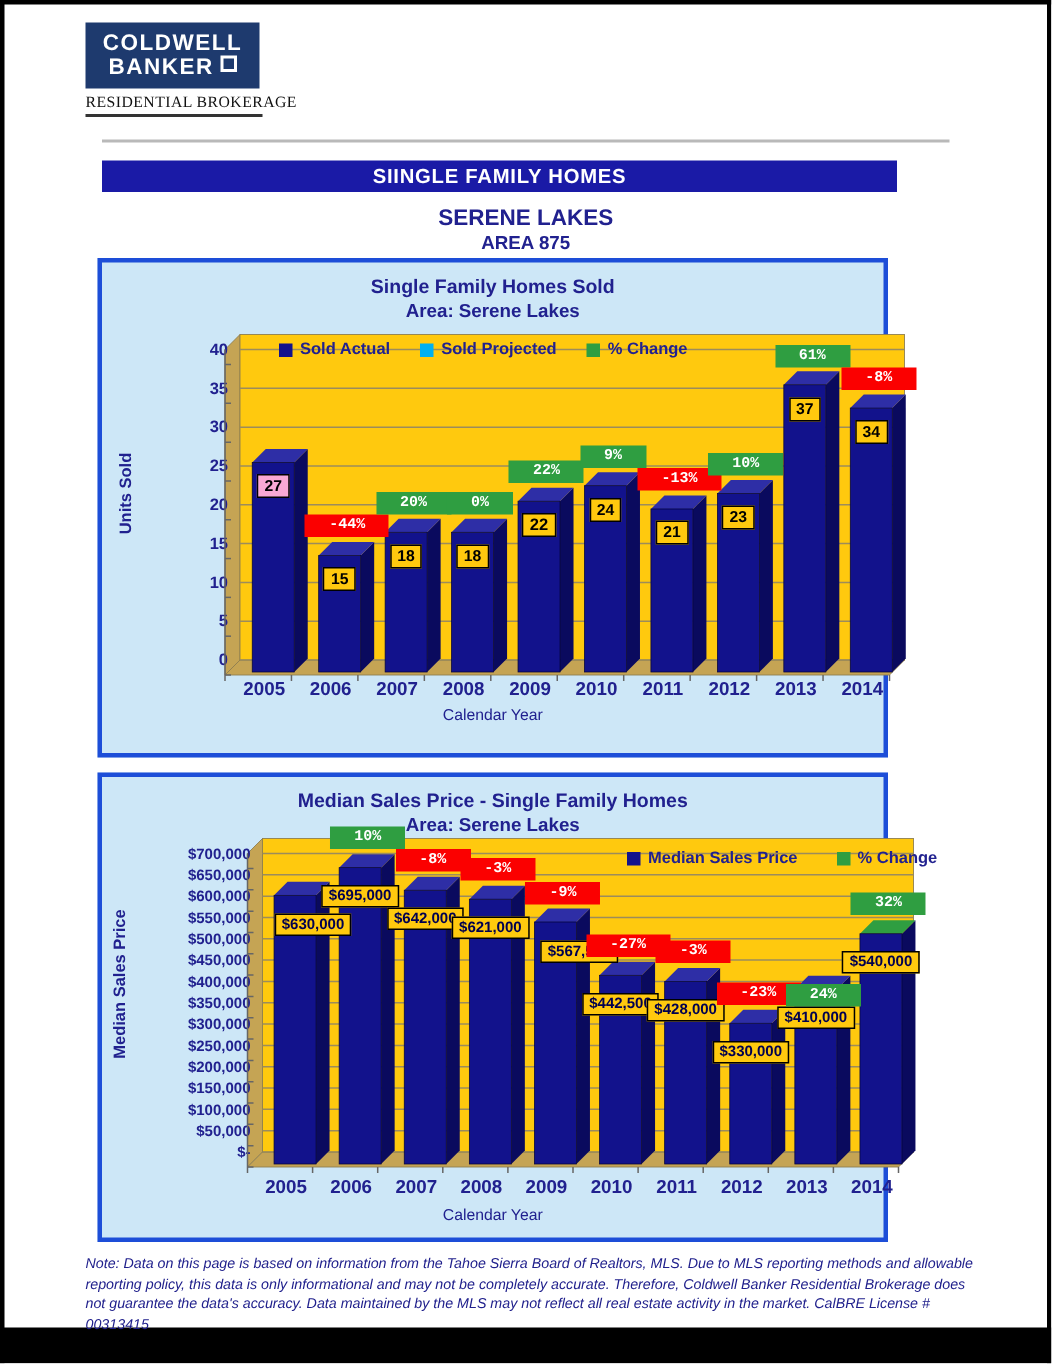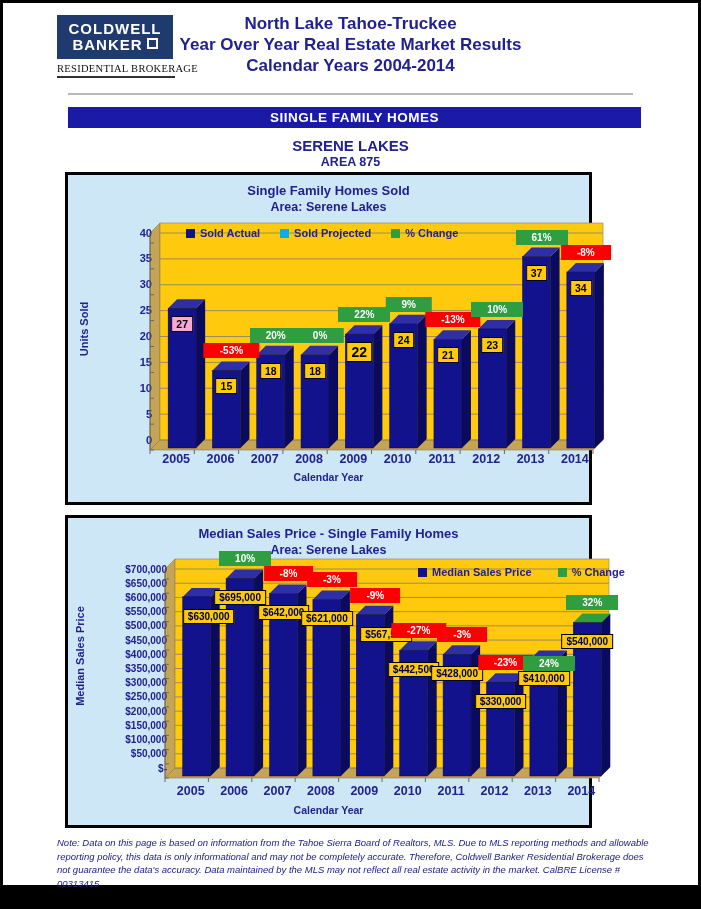--- a/index.html
+++ b/index.html
@@ -14,44 +14,44 @@
   .logo-box{width:116px;height:44px;background:#1E3A6E;color:#fff;display:flex;flex-direction:column;
             align-items:center;justify-content:center;font-weight:bold;font-size:15px;line-height:16px;
             letter-spacing:1px;}
   .logo-sq{display:inline-block;width:7px;height:7px;border:2px solid #fff;margin-left:4px;vertical-align:1px;}
   .logo-sub{margin-top:4px;font-family:"Liberation Serif",serif;font-size:10.5px;color:#111;
             text-align:center;border-bottom:2px solid #333;padding-bottom:2px;white-space:nowrap;letter-spacing:0.3px;}
 
   .title{position:absolute;left:0;right:0;top:13px;text-align:center;font-size:17px;line-height:21px;
          font-weight:bold;color:#21218F;}
   .rule{position:absolute;left:68px;top:93px;width:565px;height:2px;background:#b9b9b9;}
-  .banner{position:absolute;left:68px;top:107px;width:573px;height:21px;background:#1A1AA6;color:#fff;
+  .banner{position:absolute;left:68px;top:107px;width:530px;height:21px;background:#1A1AA6;color:#fff;
           font-weight:bold;font-size:13.5px;line-height:21px;text-align:center;letter-spacing:0.5px;}
   .area-title{position:absolute;left:0;right:0;top:137px;text-align:center;font-weight:bold;font-size:15px;color:#21218F;}
   .area-sub{position:absolute;left:0;right:0;top:155px;text-align:center;font-weight:bold;font-size:12.5px;color:#21218F;}
 
-  .chart-box{position:absolute;left:65px;width:527px;background:#CDE7F7;border:3px solid #000000;box-sizing:border-box;}
+  .chart-box{position:absolute;left:65px;width:527px;background:#CDE7F7;border:3px solid #1d4ed8;box-sizing:border-box;}
   #chart0{top:172px;height:333px;}
   #chart1{top:515px;height:313px;}
   .c-title{position:absolute;left:0;right:0;top:8px;text-align:center;font-size:13px;font-weight:bold;color:#21218F;}
   .c-sub{position:absolute;left:0;right:0;top:25px;text-align:center;font-size:12.5px;font-weight:bold;color:#21218F;}
   .y-label{position:absolute;width:200px;text-align:center;transform:rotate(-90deg);
            font-size:11px;font-weight:bold;color:#21218F;}
-  .x-label{position:absolute;left:0;right:0;text-align:center;font-size:10.5px;font-weight:bold;color:#21218F;}
+  .x-label{position:absolute;left:0;right:0;text-align:center;font-size:10.5px;font-weight:normal;color:#21218F;}
   .plot{position:absolute;left:0;top:0;right:0;bottom:0;}
   .plot svg{position:absolute;left:0;top:0;}
 
   .legend{position:absolute;display:flex;align-items:center;font-weight:bold;font-size:11px;color:#21218F;white-space:nowrap;}
   .lg-item{display:flex;align-items:center;}
   .lg-sq{width:9px;height:9px;margin-right:5px;display:inline-block;}
 
   .val{position:absolute;transform:translateX(-50%);border:1px solid #000;font-weight:bold;
        padding:1px 4px;white-space:nowrap;z-index:3;}
   .pct{position:absolute;transform:translateX(-50%);color:#fff;font-size:10px;font-weight:bold;
-       padding:2px 16px;white-space:nowrap;z-index:4;}
+       padding:2px 16px;white-space:nowrap;z-index:4;font-family:Liberation Mono, monospace;}
 
   .footer{position:absolute;left:57px;top:836px;width:592px;font-size:9.5px;font-style:italic;
           color:#20208C;line-height:13.5px;}
 </style>
 </head>
 <body>
 
 <div class="page">
   <div class="edge-left"></div>
   <div class="edge-top"></div>
@@ -59,25 +59,20 @@
   <div class="bottom-bar"></div>
 
   <div class="logo">
     <div class="logo-box">
       <div>COLDWELL</div>
       <div><span>BANKER</span><span class="logo-sq"></span></div>
     </div>
     <div class="logo-sub">RESIDENTIAL BROKERAGE</div>
   </div>
 
-  <div class="title">
-    <div>North Lake Tahoe-Truckee</div>
-    <div>Year Over Year Real Estate Market Results</div>
-    <div>Calendar Years 2004-2014</div>
-  </div>
 
   <div class="rule"></div>
   <div class="banner">SIINGLE FAMILY HOMES</div>
   <div class="area-title">SERENE LAKES</div>
   <div class="area-sub">AREA 875</div>
 
   <div class="chart-box" id="chart0">
     <div class="c-title">Single Family Homes Sold</div>
     <div class="c-sub">Area: Serene Lakes</div>
     <div class="y-label" style="left:-84px;top:148px;">Units Sold</div>
@@ -183,26 +178,26 @@
           <text x="462.54999999999995" y="288" text-anchor="middle" font-size="12.5" font-weight="bold" fill="#21218F">2013</text>
           <g>
             <polygon points="526.8499999999999,97.05000000000001 535.8499999999999,88.05000000000001 535.8499999999999,264 526.8499999999999,273" fill="#0A0A5E"></polygon>
             <polygon points="498.84999999999997,97.05000000000001 526.8499999999999,97.05000000000001 535.8499999999999,88.05000000000001 507.84999999999997,88.05000000000001" fill="#2E2EA6"></polygon>
             <rect x="498.84999999999997" y="97.05000000000001" width="28" height="175.95" fill="#12128C" stroke="#05053A" stroke-width="0.5"></rect>
           </g>
           <text x="506.8499999999999" y="288" text-anchor="middle" font-size="12.5" font-weight="bold" fill="#21218F">2014</text>
         </svg>
         <div class="val" style="left: 114.15px; top: 141.275px; background: #f9a8d4; font-size: 10.5px; color: rgb(0, 0, 0);">27</div>
         <div class="val" style="left: 158.45px; top: 203.375px; background: rgb(255, 201, 14); font-size: 10.5px; color: rgb(0, 0, 0);">15</div>
-        <div class="pct" style="left: 163.45px; top: 168.375px; background: rgb(251, 0, 0);">-53%</div>
+        <div class="pct" style="left: 163.45px; top: 168.375px; background: rgb(251, 0, 0);">-44%</div>
         <div class="val" style="left: 202.75px; top: 187.85px; background: rgb(255, 201, 14); font-size: 10.5px; color: rgb(0, 0, 0);">18</div>
         <div class="pct" style="left: 207.75px; top: 152.85px; background: rgb(47, 158, 65);">20%</div>
         <div class="val" style="left: 247.05px; top: 187.85px; background: rgb(255, 201, 14); font-size: 10.5px; color: rgb(0, 0, 0);">18</div>
         <div class="pct" style="left: 252.05px; top: 152.85px; background: rgb(47, 158, 65);">0%</div>
-        <div class="val" style="left: 291.35px; top: 167.15px; background: rgb(255, 201, 14); font-size: 14px; color: rgb(0, 0, 0);">22</div>
+        <div class="val" style="left: 291.35px; top: 167.15px; background: rgb(255, 201, 14); font-size: 11px; color: rgb(0, 0, 0);">22</div>
         <div class="pct" style="left: 296.35px; top: 132.15px; background: rgb(47, 158, 65);">22%</div>
         <div class="val" style="left: 335.65px; top: 156.8px; background: rgb(255, 201, 14); font-size: 10.5px; color: rgb(0, 0, 0);">24</div>
         <div class="pct" style="left: 340.65px; top: 121.8px; background: rgb(47, 158, 65);">9%</div>
         <div class="val" style="left: 379.95px; top: 172.325px; background: rgb(255, 201, 14); font-size: 10.5px; color: rgb(0, 0, 0);">21</div>
         <div class="pct" style="left: 384.95px; top: 137.325px; background: rgb(251, 0, 0);">-13%</div>
         <div class="val" style="left: 424.25px; top: 161.975px; background: rgb(255, 201, 14); font-size: 10.5px; color: rgb(0, 0, 0);">23</div>
         <div class="pct" style="left: 429.25px; top: 126.975px; background: rgb(47, 158, 65);">10%</div>
         <div class="val" style="left: 468.55px; top: 89.525px; background: rgb(255, 201, 14); font-size: 10.5px; color: rgb(0, 0, 0);">37</div>
         <div class="pct" style="left: 473.55px; top: 54.525px; background: rgb(47, 158, 65);">61%</div>
         <div class="val" style="left: 512.85px; top: 105.05px; background: rgb(255, 201, 14); font-size: 10.5px; color: rgb(0, 0, 0);">34</div>

